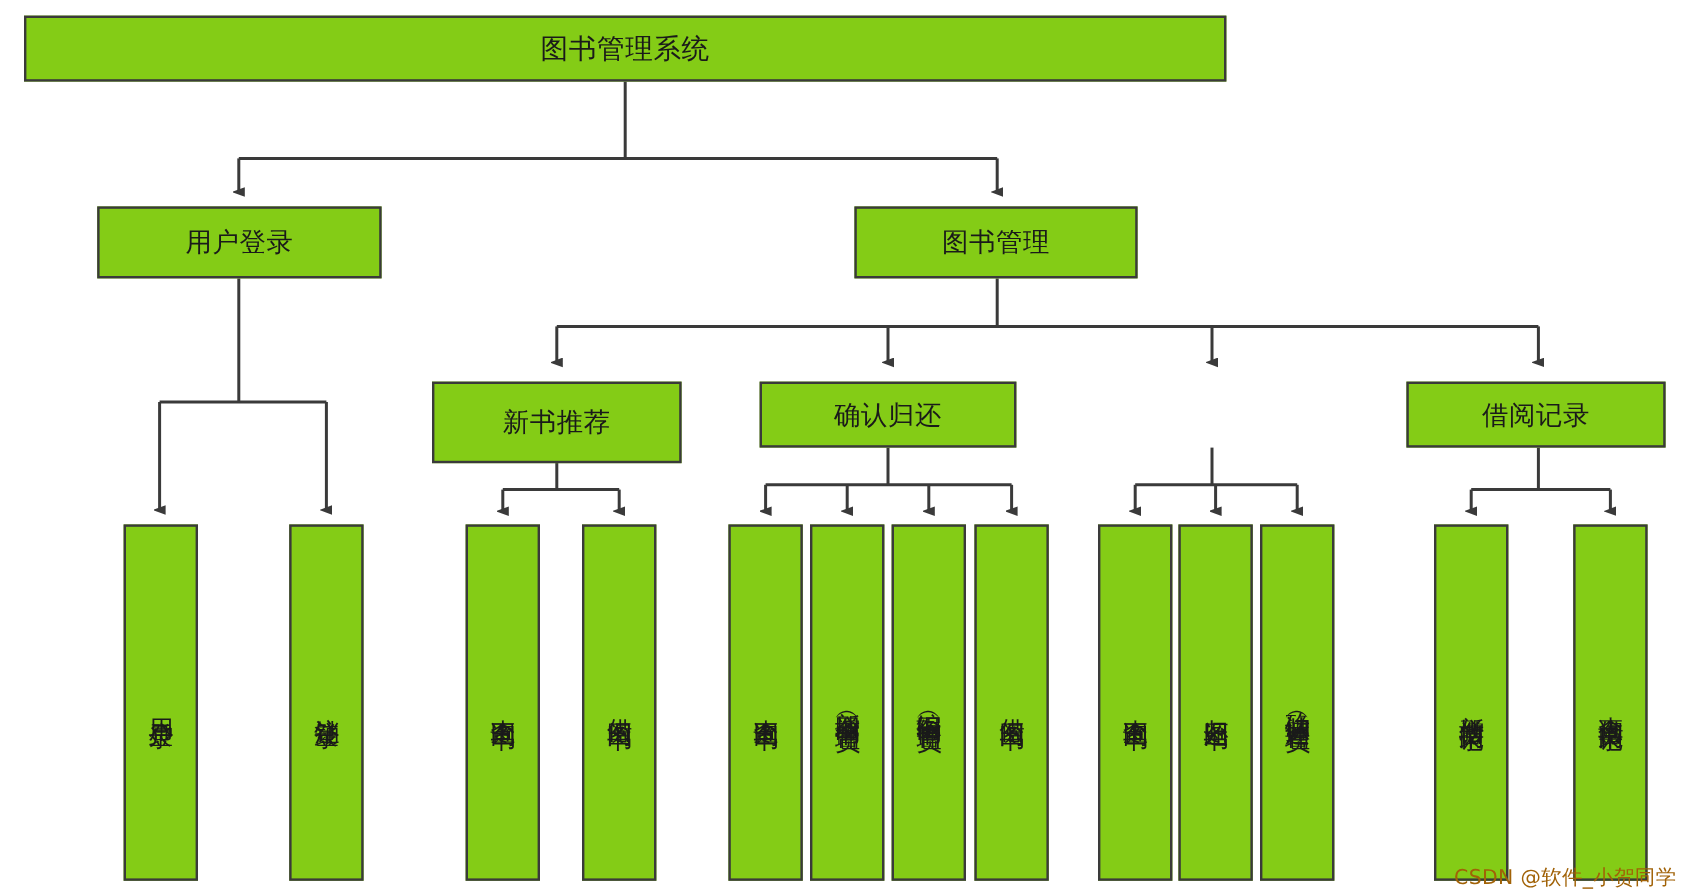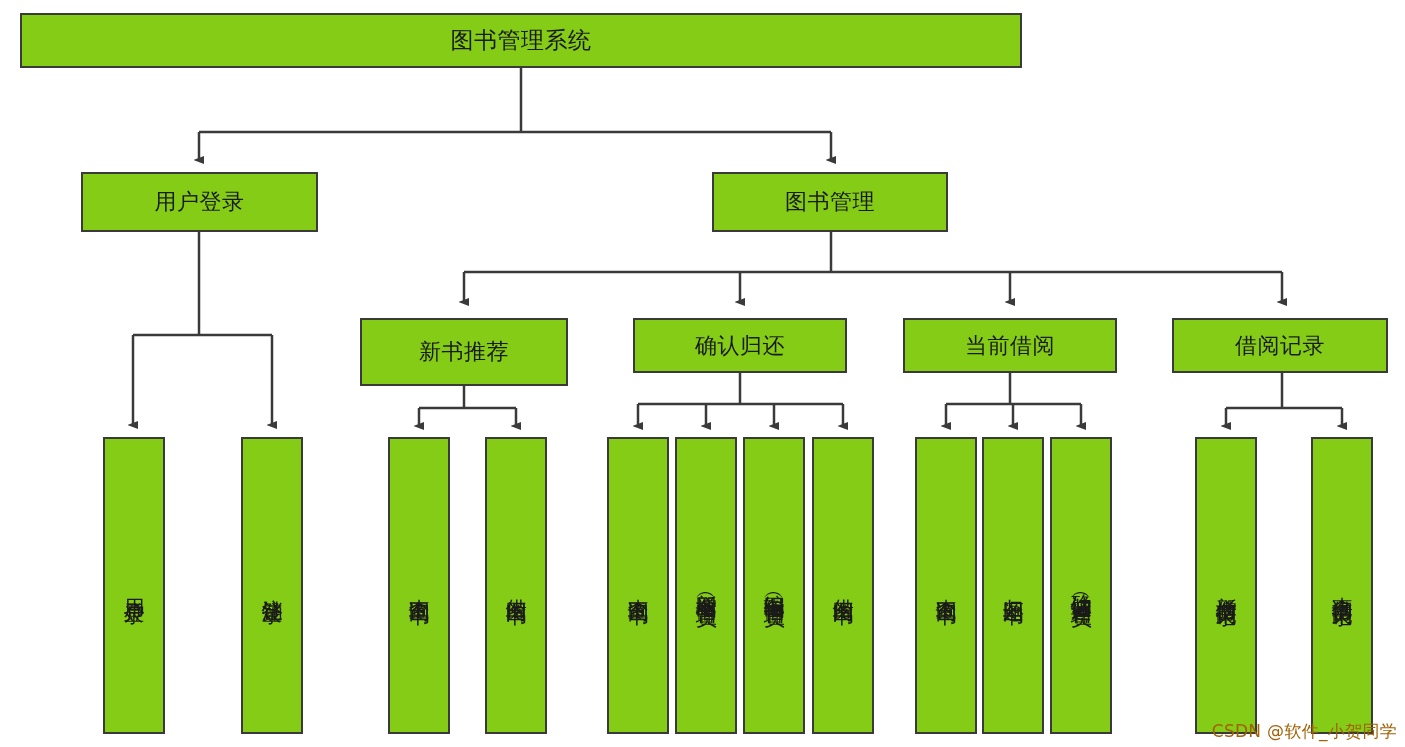--- a/index.html
+++ b/index.html
@@ -114,23 +114,20 @@
   <div class="node h-node" style="left:712px;top:172px;width:236px;height:60px;">
     <span class="label">图书管理</span>
   </div>
 
   <div class="node h-node" style="left:360px;top:318px;width:208px;height:68px;">
     <span class="label">新书推荐</span>
   </div>
   <div class="node h-node" style="left:633px;top:318px;width:214px;height:55px;">
     <span class="label">确认归还</span>
   </div>
-  <div class="node h-node" style="left:903px;top:318px;width:214px;height:55px;">
-    <span class="label">当前借阅</span>
-  </div>
   <div class="node h-node" style="left:1172px;top:318px;width:216px;height:55px;">
     <span class="label">借阅记录</span>
   </div>
 
   <div class="node v-node" style="left:103px;top:437px;width:62px;height:297px;">
     <span class="label">用户登录</span>
   </div>
   <div class="node v-node" style="left:241px;top:437px;width:62px;height:297px;">
     <span class="label">注销登录</span>
   </div>

